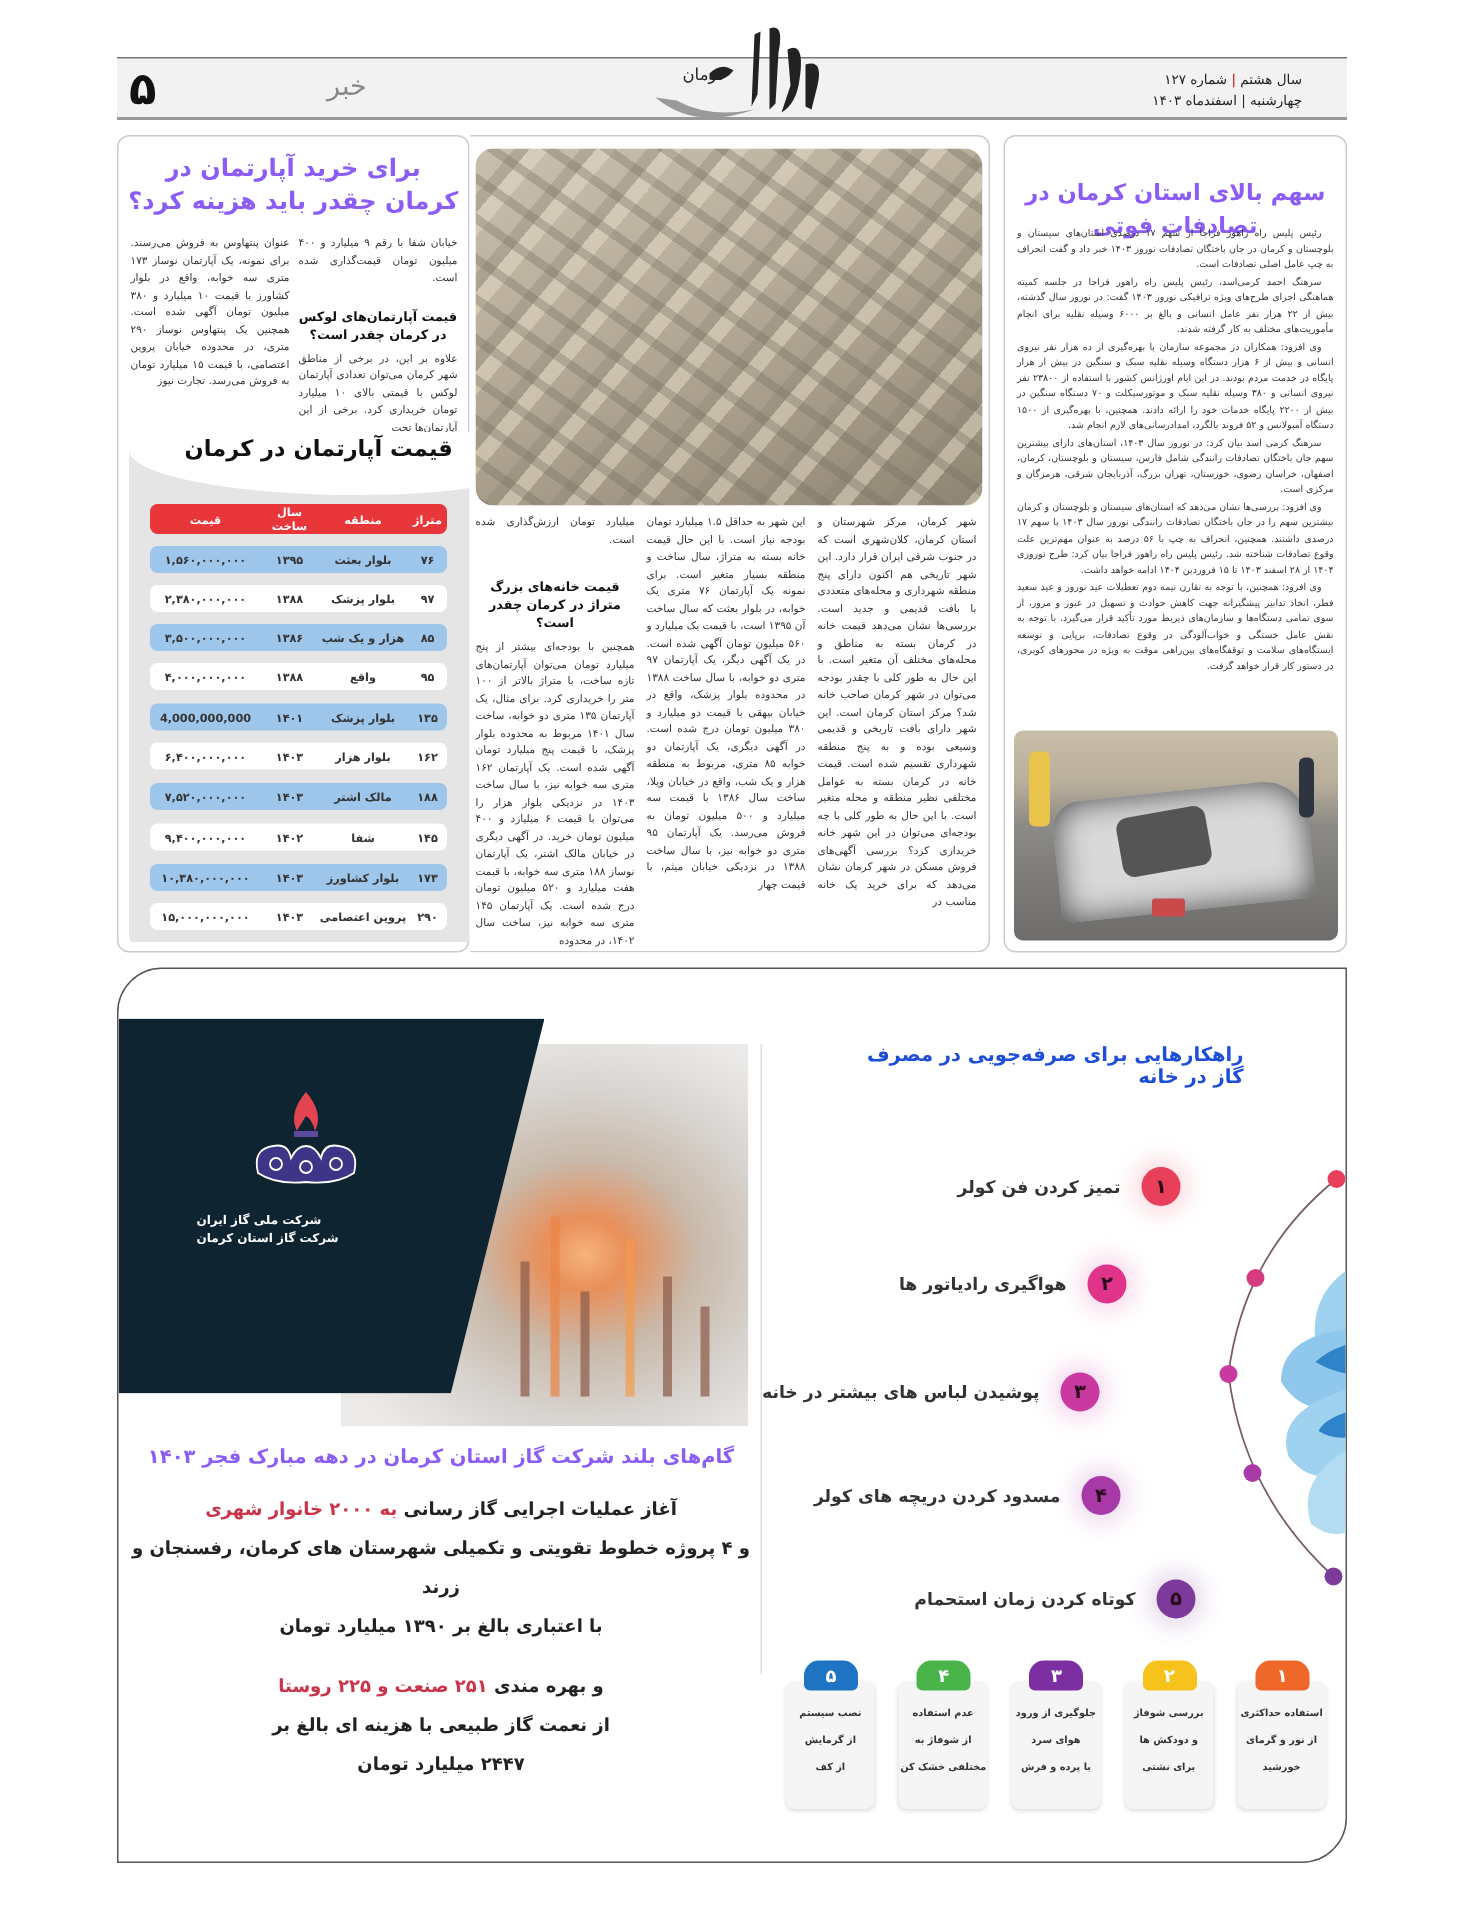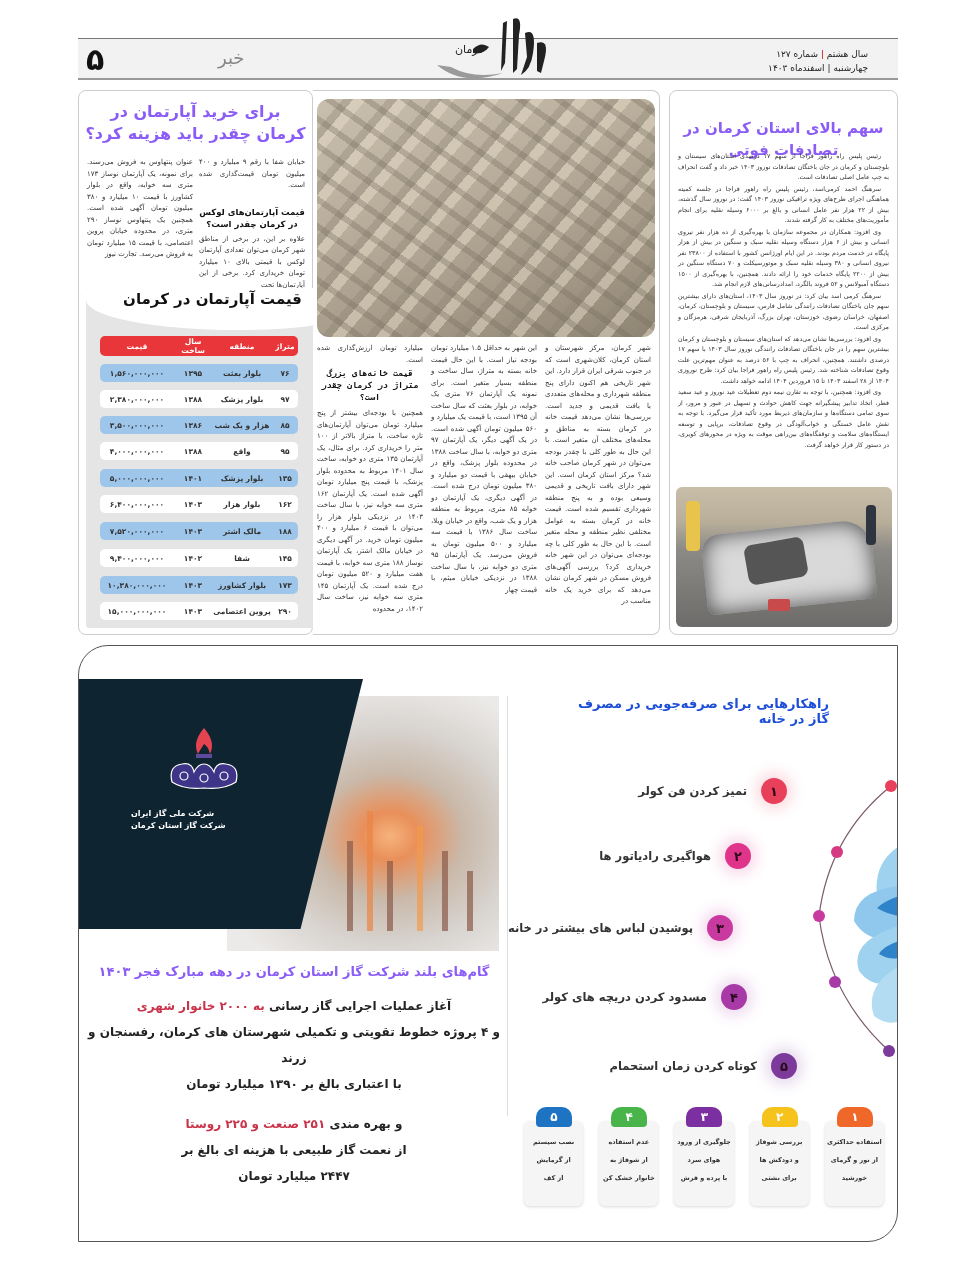--- a/index.html
+++ b/index.html
@@ -119,21 +119,21 @@
   <div class="apt-row plain" style="top:154px;">
       <span class="c-area">۹۵</span>
       <span class="c-zone">واقع</span>
       <span class="c-year">۱۳۸۸</span>
       <span class="c-price">۴,۰۰۰,۰۰۰,۰۰۰</span>
     </div>
   <div class="apt-row alt" style="top:181px;">
       <span class="c-area">۱۳۵</span>
       <span class="c-zone">بلوار پزشک</span>
       <span class="c-year">۱۴۰۱</span>
-      <span class="c-price">۵,۰۰۰,۰۰۰,۰۰۰</span>
+      <span class="c-price">4,000,000,000</span>
     </div>
   <div class="apt-row plain" style="top:207px;">
       <span class="c-area">۱۶۲</span>
       <span class="c-zone">بلوار هزار</span>
       <span class="c-year">۱۴۰۳</span>
       <span class="c-price">۶,۴۰۰,۰۰۰,۰۰۰</span>
     </div>
   <div class="apt-row alt" style="top:234px;">
       <span class="c-area">۱۸۸</span>
       <span class="c-zone">مالک اشتر</span>
@@ -166,21 +166,21 @@
     repeating-linear-gradient(-50deg, rgba(230,220,200,0.5) 0 10px, rgba(140,130,115,0.35) 10px 18px, transparent 18px 34px),
     linear-gradient(160deg, #c9bfae 0%, #b8ad9a 40%, #a69b88 70%, #8f8573 100%);"></div>
   <div style="position:absolute; right:8px; top:252px; width:106px;">
     <div class="body-text">شهر کرمان، مرکز شهرستان و استان کرمان، کلان‌شهری است که در جنوب شرقی ایران قرار دارد. این شهر تاریخی هم اکنون دارای پنج منطقه شهرداری و محله‌های متعددی با بافت قدیمی و جدید است. بررسی‌ها نشان می‌دهد قیمت خانه در کرمان بسته به مناطق و محله‌های مختلف آن متغیر است. با این حال به طور کلی با چقدر بودجه می‌توان در شهر کرمان صاحب خانه شد؟ مرکز استان کرمان است. این شهر دارای بافت تاریخی و قدیمی وسیعی بوده و به پنج منطقه شهرداری تقسیم شده است. قیمت خانه در کرمان بسته به عوامل مختلفی نظیر منطقه و محله متغیر است. با این حال به طور کلی با چه بودجه‌ای می‌توان در این شهر خانه خریداری کرد؟ بررسی آگهی‌های فروش مسکن در شهر کرمان نشان می‌دهد که برای خرید یک خانه مناسب در</div>
   </div>
   <div style="position:absolute; right:122px; top:252px; width:106px;">
     <div class="body-text">این شهر به حداقل ۱.۵ میلیارد تومان بودجه نیاز است. با این حال قیمت خانه بسته به متراژ، سال ساخت و منطقه بسیار متغیر است. برای نمونه یک آپارتمان ۷۶ متری یک خوابه، در بلوار بعثت که سال ساخت آن ۱۳۹۵ است، با قیمت یک میلیارد و ۵۶۰ میلیون تومان آگهی شده است. در یک آگهی دیگر، یک آپارتمان ۹۷ متری دو خوابه، با سال ساخت ۱۳۸۸ در محدوده بلوار پزشک، واقع در خیابان بیهقی با قیمت دو میلیارد و ۳۸۰ میلیون تومان درج شده است. در آگهی دیگری، یک آپارتمان دو خوابه ۸۵ متری، مربوط به منطقه هزار و یک شب، واقع در خیابان ویلا، ساخت سال ۱۳۸۶ با قیمت سه میلیارد و ۵۰۰ میلیون تومان به فروش می‌رسد. یک آپارتمان ۹۵ متری دو خوابه نیز، با سال ساخت ۱۳۸۸ در نزدیکی خیابان میثم، با قیمت چهار</div>
   </div>
   <div style="position:absolute; right:236px; top:252px; width:106px;">
     <div class="body-text">میلیارد تومان ارزش‌گذاری شده است.</div>
-    <div class="subhead" style="margin-top:2px;font-family:Liberation Mono, monospace;">قیمت خانه‌های بزرگ متراژ در کرمان چقدر است؟</div>
+    <div class="subhead" style="margin-top:20px;">قیمت خانه‌های بزرگ متراژ در کرمان چقدر است؟</div>
     <div class="body-text">همچنین با بودجه‌ای بیشتر از پنج میلیارد تومان می‌توان آپارتمان‌های تازه ساخت، با متراژ بالاتر از ۱۰۰ متر را خریداری کرد. برای مثال، یک آپارتمان ۱۳۵ متری دو خوابه، ساخت سال ۱۴۰۱ مربوط به محدوده بلوار پزشک، با قیمت پنج میلیارد تومان آگهی شده است. یک آپارتمان ۱۶۲ متری سه خوابه نیز، با سال ساخت ۱۴۰۳ در نزدیکی بلوار هزار را می‌توان با قیمت ۶ میلیارد و ۴۰۰ میلیون تومان خرید. در آگهی دیگری در خیابان مالک اشتر، یک آپارتمان نوساز ۱۸۸ متری سه خوابه، با قیمت هفت میلیارد و ۵۲۰ میلیون تومان درج شده است. یک آپارتمان ۱۴۵ متری سه خوابه نیز، ساخت سال ۱۴۰۲، در محدوده</div>
   </div>
 </div>
 
 <div class="panel" style="left:669px; top:90px; width:229px; height:545px;">
   <div class="headline" style="position:absolute; left:12px; right:12px; top:26px; font-size:15px; line-height:22px;">سهم بالای استان کرمان در تصادفات فوتی</div>
   <div class="body-text" style="position:absolute; left:8px; right:8px; top:60px; font-size:6.3px; line-height:10.5px;">
     <p>رئیس پلیس راه راهور فراجا از سهم ۱۷ درصدی استان‌های سیستان و بلوچستان و کرمان در جان باختگان تصادفات نوروز ۱۴۰۳ خبر داد و گفت انحراف به چپ عامل اصلی تصادفات است.</p>
     <p>سرهنگ احمد کرمی‌اسد، رئیس پلیس راه راهور فراجا در جلسه کمیته هماهنگی اجرای طرح‌های ویژه ترافیکی نوروز ۱۴۰۳ گفت: در نوروز سال گذشته، بیش از ۲۲ هزار نفر عامل انسانی و بالغ بر ۶۰۰۰ وسیله نقلیه برای انجام مأموریت‌های مختلف به کار گرفته شدند.</p>
     <p>وی افزود: همکاران در مجموعه سازمان با بهره‌گیری از ده هزار نفر نیروی انسانی و بیش از ۶ هزار دستگاه وسیله نقلیه سبک و سنگین در بیش از هزار پایگاه در خدمت مردم بودند. در این ایام اورژانس کشور با استفاده از ۲۳۸۰۰ نفر نیروی انسانی و ۳۸۰ وسیله نقلیه سبک و موتورسیکلت و ۷۰ دستگاه سنگین در بیش از ۲۲۰۰ پایگاه خدمات خود را ارائه دادند. همچنین، با بهره‌گیری از ۱۵۰۰ دستگاه آمبولانس و ۵۲ فروند بالگرد، امدادرسانی‌های لازم انجام شد.</p>
@@ -293,21 +293,21 @@
           <div>جلوگیری از ورود</div>
           <div>هوای سرد</div>
           <div>با پرده و فرش</div>
         </div>
     </div>
     <div class="step">
       <div class="step-cap" style="background:#49b44a;">۴</div>
       <div class="step-text">
           <div>عدم استفاده</div>
           <div>از شوفاژ به</div>
-          <div>خانوار خشک کن</div>
+          <div>مختلفی خشک کن</div>
         </div>
     </div>
     <div class="step">
       <div class="step-cap" style="background:#1e74c2;">۵</div>
       <div class="step-text">
           <div>نصب سیستم</div>
           <div>از گرمایش</div>
           <div>از کف</div>
         </div>
     </div>

